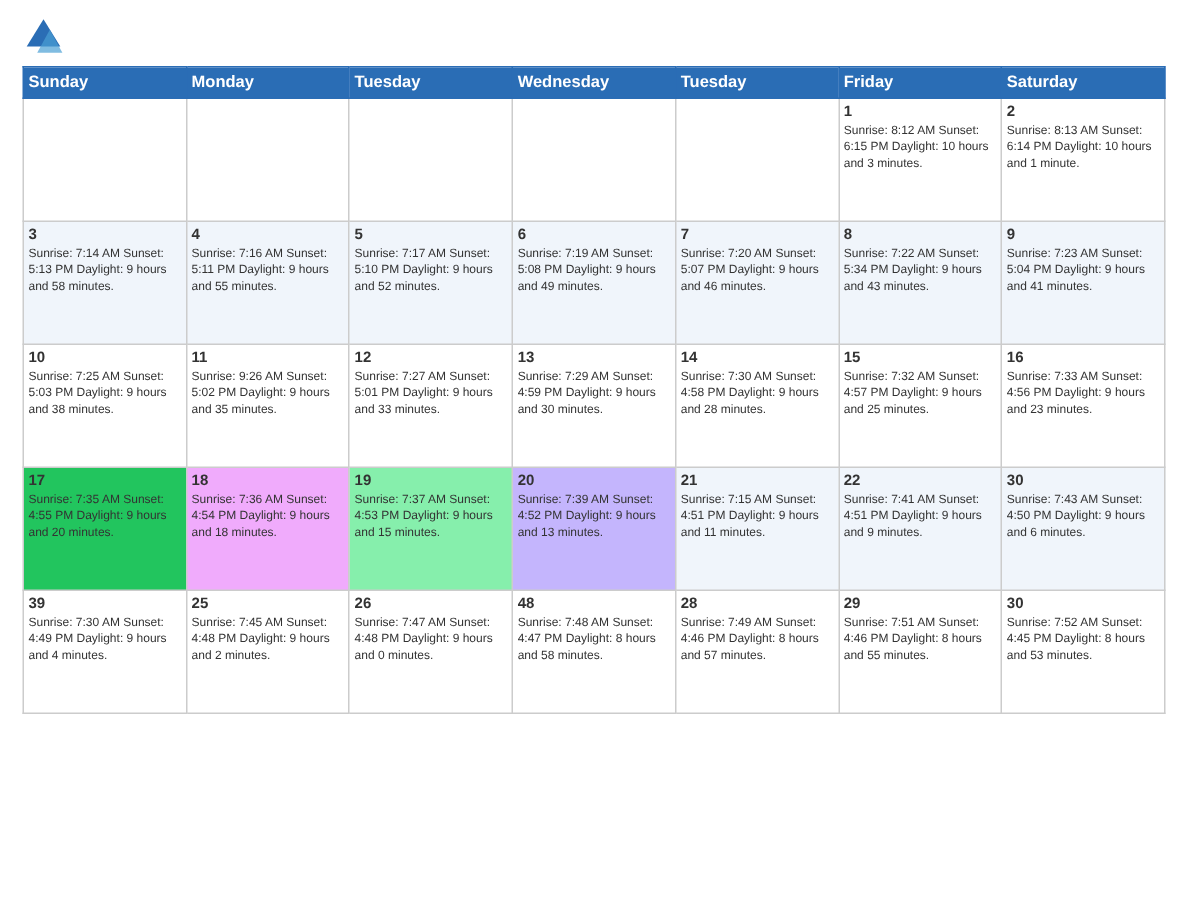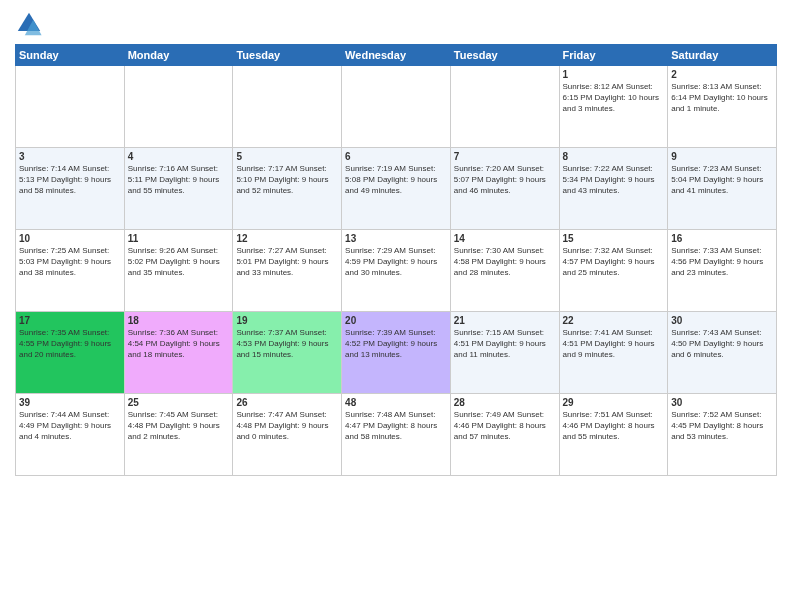--- a/index.html
+++ b/index.html
@@ -273,21 +273,21 @@
           <td style="background: rgb(240, 245, 251);">
             <span class="day-num">30</span>
             <div class="cell-info">Sunrise: 7:43 AM
 Sunset: 4:50 PM
 Daylight: 9 hours and 6 minutes.</div>
           </td>
         </tr>
         <tr>
           <td>
             <span class="day-num">39</span>
-            <div class="cell-info">Sunrise: 7:44 AM
+            <div class="cell-info">Sunrise: 7:30 AM
 Sunset: 4:49 PM
 Daylight: 9 hours and 4 minutes.</div>
           </td>
           <td>
             <span class="day-num">25</span>
             <div class="cell-info">Sunrise: 7:45 AM
 Sunset: 4:48 PM
 Daylight: 9 hours and 2 minutes.</div>
           </td>
           <td>

